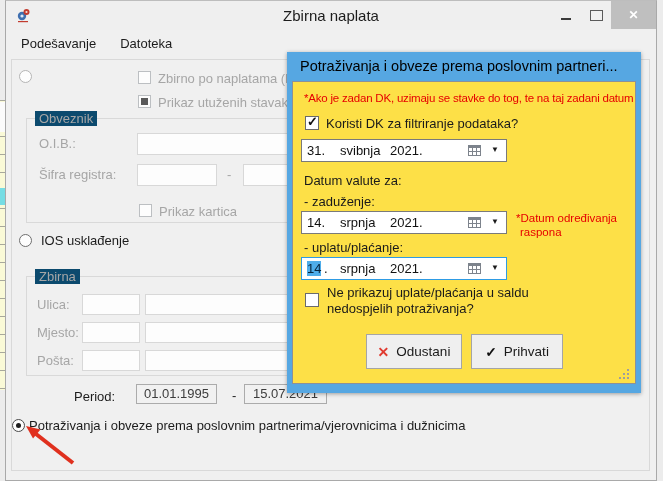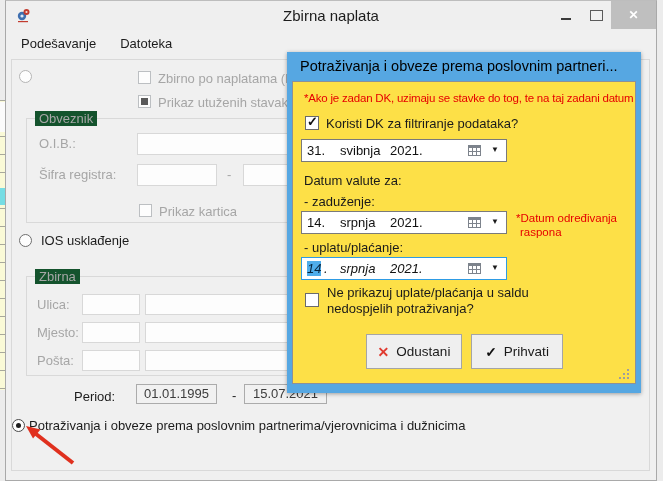--- a/index.html
+++ b/index.html
@@ -45,42 +45,42 @@
   .radio.enabled{border:1px solid #6f6f6f;}
   .radio.selected{border:1px solid #4a4a4a;}
   .radio.selected::after{content:"";position:absolute;left:3px;top:3px;width:5px;height:5px;
     border-radius:50%;background:#1d1d1d;}
   .cbox{position:absolute;width:13px;height:13px;box-sizing:border-box;background:#fdfdfd;}
   .cbox.disabled{border:1px solid #bcbfc2;}
   .cbox.enabled{border:1px solid #6b6b6b;background:#fff;}
   .cbox .fill-square{position:absolute;left:2px;top:2px;width:7px;height:7px;background:#5a5a5a;}
   .cbox .tick{position:absolute;left:1px;top:-3px;font-size:13px;font-weight:bold;color:#111;}
   .group{position:absolute;box-sizing:border-box;border:1px solid #d9d9d9;}
-  .group .gtitle{position:absolute;left:8px;top:-8px;background:#14532d;padding:0 4px;font-size:13px;}
+  .group .gtitle{position:absolute;left:8px;top:-8px;background:#0c4a6e;padding:0 4px;font-size:13px;}
   .tfield{position:absolute;box-sizing:border-box;background:#fdfdfd;border:1px solid #d8d8d8;}
   .pfield{position:absolute;box-sizing:border-box;background:#f1f1f1;border:1px solid #ababab;
     font-size:13px;color:#3c3c3c;text-align:center;line-height:18px;}
   .dash{position:absolute;font-size:13px;}
 
   
   .arrow-svg{position:absolute;left:14px;top:420px;z-index:5;}
 
   
   .dialog{position:absolute;left:287px;top:52px;width:354px;height:341px;z-index:10;
     background:#56a7e2;box-shadow:0 1px 4px rgba(0,0,0,.35);}
   .dlg-title{position:absolute;left:13px;top:6px;right:6px;font-size:14.5px;color:#000000;
     white-space:nowrap;overflow:hidden;}
   .dlg-panel{position:absolute;left:5px;right:5px;top:29px;bottom:9px;background:#fde047;
     border:1px solid #8b909a;box-sizing:border-box;}
   .warn{position:absolute;left:11px;top:10px;font-size:11.5px;letter-spacing:-0.2px;
     color:#e60000;white-space:nowrap;}
   .dlg-lbl{position:absolute;font-size:13px;color:#1a1a1a;white-space:nowrap;}
   .datefield{position:absolute;width:206px;height:23px;box-sizing:border-box;background:#ffffff;
     border:1px solid #7a7a7a;font-size:13px;color:#111;}
-  .datefield.focused{border:1px solid #2e9be4;font-style:italic;}
+  .datefield.focused{border:1px solid #2e9be4;}
   .datefield .d-day{position:absolute;left:5px;top:3px;}
   .datefield .d-day.sel{background:#4fadea;color:#06243d;}
   .datefield .d-dot{position:absolute;left:22px;top:3px;}
   .datefield .d-month{position:absolute;left:38px;top:3px;}
   .datefield .d-year{position:absolute;left:88px;top:3px;}
   .datefield .cal{position:absolute;right:24px;top:4px;}
   .datefield .caret{position:absolute;right:7px;top:5px;font-size:8px;color:#1a1a1a;}
   .note{position:absolute;left:223px;top:129px;font-size:11.5px;color:#e60000;line-height:14px;}
   .note .l2{padding-left:4px;}
   .dlg-btn{position:absolute;height:35px;box-sizing:border-box;background:#efefef;

